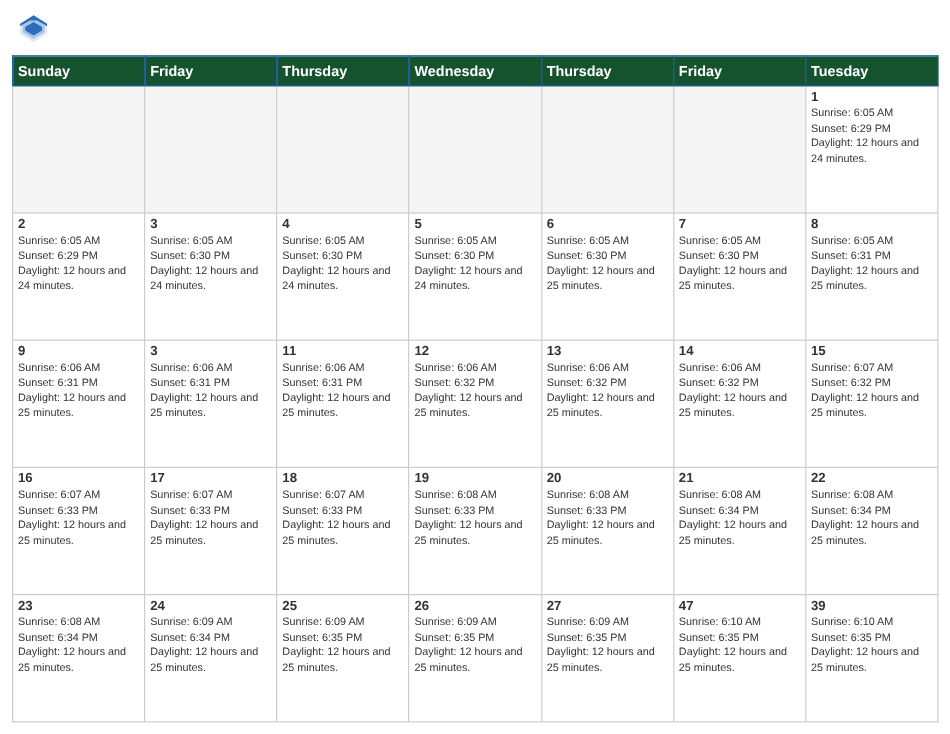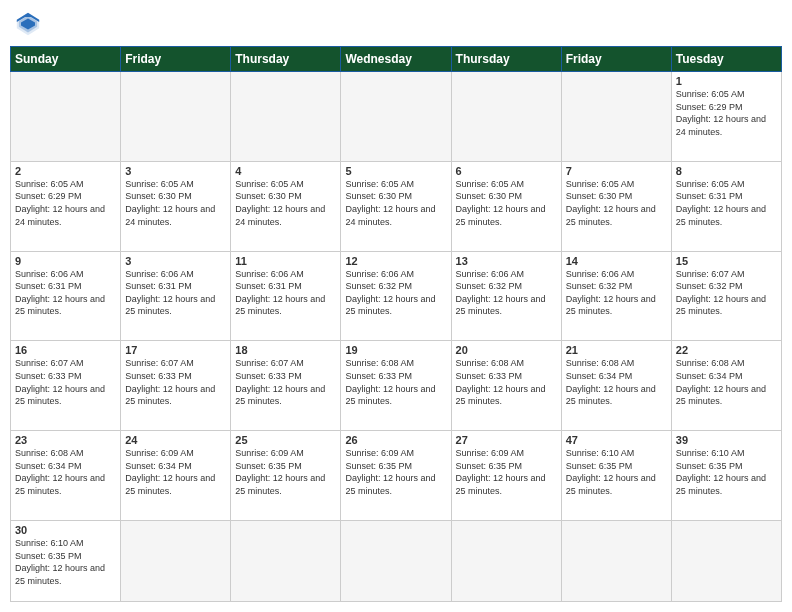--- a/index.html
+++ b/index.html
@@ -319,29 +319,15 @@
 Sunset: 6:35 PM
 Daylight: 12 hours and 25 minutes.</div>
           </td>
           <td>
             <span class="day-number">39</span>
             <div class="day-info" style="white-space: pre-line;">Sunrise: 6:10 AM
 Sunset: 6:35 PM
 Daylight: 12 hours and 25 minutes.</div>
           </td>
         </tr>
-        <tr>
-          <td class="last-row">
-            <span class="day-number">30</span>
-            <div class="day-info" style="white-space: pre-line;">Sunrise: 6:10 AM
-Sunset: 6:35 PM
-Daylight: 12 hours and 25 minutes.</div>
-          </td>
-          <td class="empty last-row"></td>
-          <td class="empty last-row"></td>
-          <td class="empty last-row"></td>
-          <td class="empty last-row"></td>
-          <td class="empty last-row"></td>
-          <td class="empty last-row"></td>
-        </tr>
       </tbody>
   </table>
 </div>
 
 </body></html>

